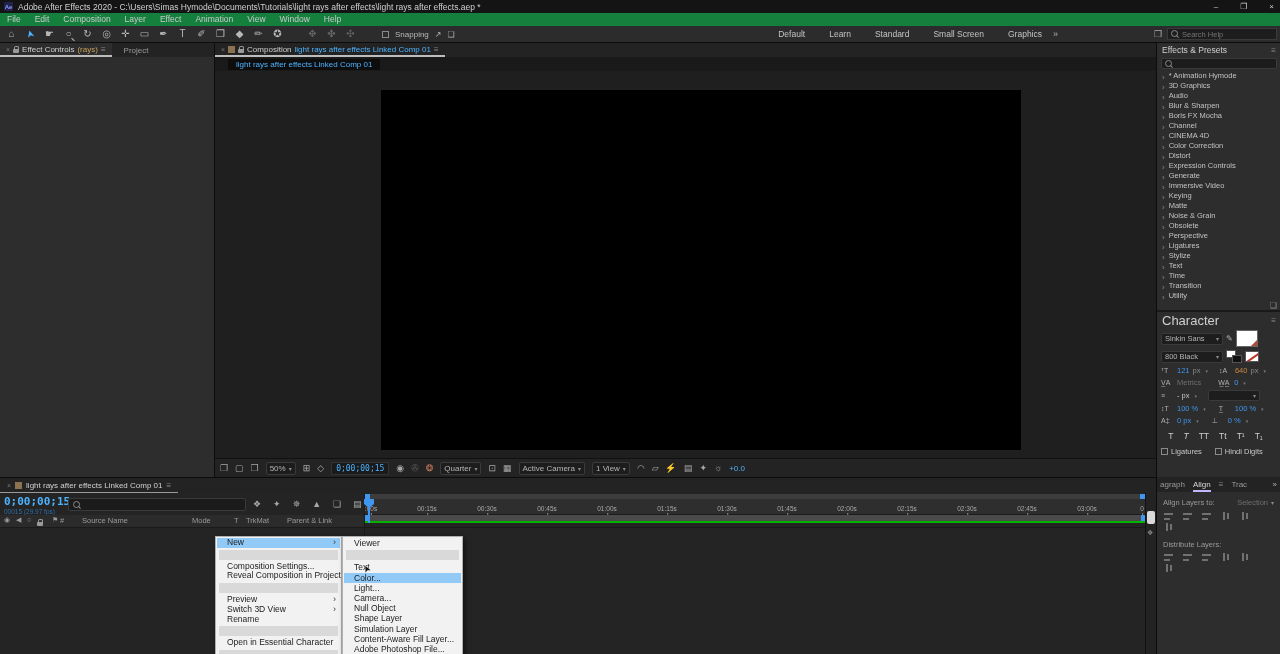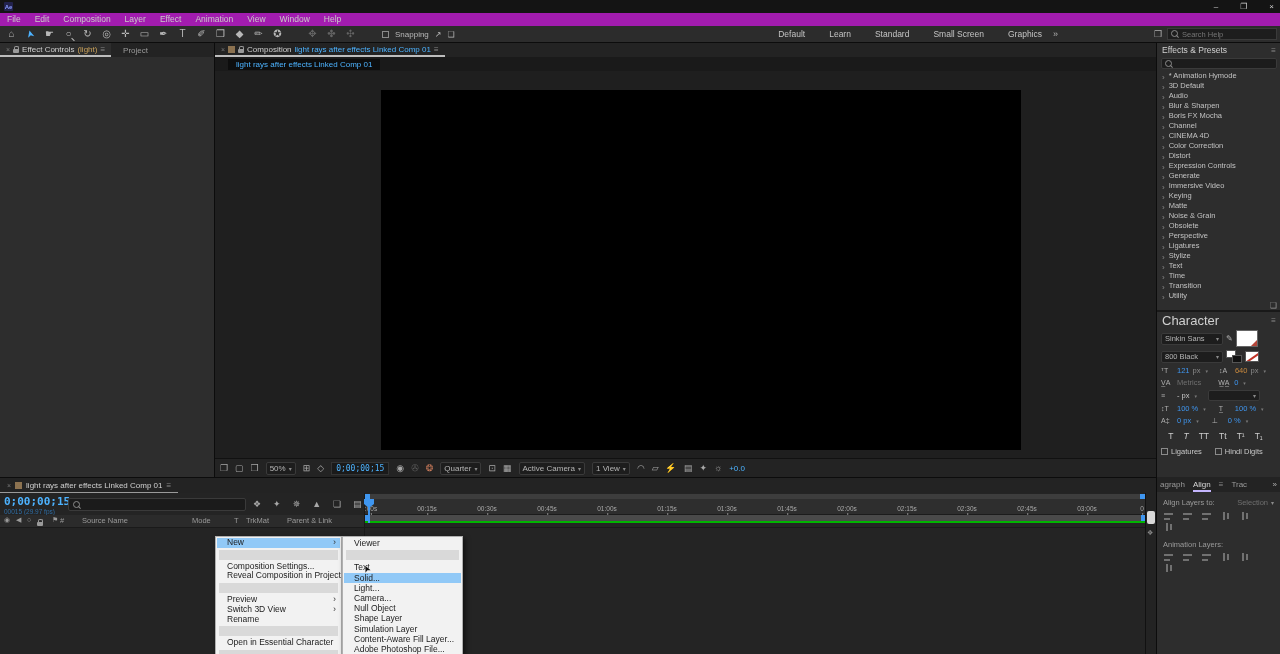--- a/index.html
+++ b/index.html
@@ -4,21 +4,21 @@
 <style>
   *{margin:0;padding:0;box-sizing:border-box}
   html,body{width:1280px;height:654px;overflow:hidden}
   body{background:#161616;font-family:"Liberation Sans",sans-serif;color:#c7c7c7;}
   .g::before{content:attr(data-glyph)}
 
   
   #titlebar{position:absolute;left:0;top:0;width:1280px;height:13px;background:#141414;display:flex;align-items:center;gap:5px;padding-left:4px;font-size:8.5px;color:#cfcfcf}
   .ae-logo{width:9px;height:9px;background:#22224d;color:#8a9cff;font-size:6px;font-weight:bold;display:flex;align-items:center;justify-content:center;border-radius:1px}
   #win-controls{position:absolute;right:6px;top:0;height:13px;display:flex;gap:22px;align-items:center;font-size:8px;color:#cfcfcf}
-  #menubar{position:absolute;left:0;top:13px;width:1280px;height:13px;background:#a21caf;display:flex;align-items:flex-end;font-size:8.5px;color:#c9c9c9}
+  #menubar{position:absolute;left:0;top:13px;width:1280px;height:13px;background:#15803d;display:flex;align-items:flex-end;font-size:8.5px;color:#c9c9c9}
   .menu-root{padding:0 7px;height:13px;line-height:13px}
 
   
   #toolbar{position:absolute;left:0;top:26px;width:1280px;height:17px;background:#2c2c2c;border-bottom:1px solid #0c0c0c;display:flex;align-items:center;font-size:10px;color:#b8b8b8}
   #tools{display:flex;gap:8px;padding-left:6px;align-items:center}
   .tool{width:11px;text-align:center;line-height:16px}
   .tool.active{color:#4db3ff}
   [data-name="selection-tool"]{transform:rotate(-105deg);display:inline-block}
   [data-name="zoom-tool"]{position:relative}
   [data-name="zoom-tool"]::after{content:"";position:absolute;width:4px;height:1px;background:currentColor;right:-1px;bottom:2px;transform:rotate(45deg)}
@@ -141,20 +141,21 @@
   #new-submenu .mi{height:10.2px;line-height:10.2px}
   #mouse-cursor{position:absolute;left:363px;top:564px;z-index:12;color:#111;font-size:9px;transform:rotate(-115deg);text-shadow:0 0 1px #fff}
 </style>
 </head>
 <body>
 
 <div id="app" data-name="after-effects-window">
 
   <div id="titlebar" data-name="title-bar">
     <span class="ae-logo" data-name="app-logo-icon">Ae</span>
+    <span data-name="window-title">Adobe After Effects 2020 - C:\Users\Simas Hymode\Documents\Tutorials\light rays after effects\light rays after effects.aep *</span>
   </div>
   <div id="win-controls" data-name="window-controls">
     <span data-name="minimize-button">–</span>
     <span data-name="restore-button">❐</span>
     <span data-name="close-button">×</span>
   </div>
 
   <div id="menubar" data-name="menu-bar">
 
   <span class="menu-root" data-name="menu-item">File</span>
@@ -214,21 +215,21 @@
       <input data-name="help-search-input" placeholder="Search Help" style="">
     </div>
   </div>
 
   <div id="left-panel" data-name="effect-controls-panel">
     <div class="tabstrip" data-name="left-panel-tabs">
       <div class="tab-active" data-name="tab-effect-controls">
         <span class="dimx g" data-name="close-tab-icon" data-glyph="×"></span>
         <span class="lock" data-name="lock-icon"></span>
         <span data-name="effect-controls-label">Effect Controls</span>
-        <span style="color:#c9a15a" data-name="effect-controls-target">(light)</span>
+        <span style="color:#c9a15a" data-name="effect-controls-target">(rays)</span>
         <span class="pmenu g" data-name="panel-menu-icon" data-glyph="≡"></span>
       </div>
       <span id="lp-project" data-name="tab-project">Project</span>
     </div>
   </div>
 
   <div id="center" data-name="composition-panel">
     <div class="tabstrip" data-name="composition-tabs">
       <div class="tab-active" style="background:#232323" data-name="tab-composition">
         <span class="dimx g" data-name="close-tab-icon" data-glyph="×"></span>
@@ -288,21 +289,21 @@
       </div>
       <div id="fx-list" data-name="effects-category-list">
 
           <div class="fx-row" data-name="effects-category">
             <span class="chev" data-name="expand-chevron-icon"></span>
             <span class="fx-label">* Animation Hymode</span>
           </div>
 
           <div class="fx-row" data-name="effects-category">
             <span class="chev" data-name="expand-chevron-icon"></span>
-            <span class="fx-label">3D Default</span>
+            <span class="fx-label">3D Graphics</span>
           </div>
 
           <div class="fx-row" data-name="effects-category">
             <span class="chev" data-name="expand-chevron-icon"></span>
             <span class="fx-label">Audio</span>
           </div>
 
           <div class="fx-row" data-name="effects-category">
             <span class="chev" data-name="expand-chevron-icon"></span>
             <span class="fx-label">Blur &amp; Sharpen</span>
@@ -559,21 +560,21 @@
       <span class="g" style="margin-left:auto;color:#b0b0b0" data-name="tab-overflow-icon" data-glyph="»"></span>
     </div>
     <div style="padding:6px 6px 0;display:flex;align-items:center;justify-content:space-between">
       <span data-name="align-to-label">Align Layers to:</span>
       <span class="caret" style="color:#6f6f6f" data-name="align-to-select"><span>Selection</span></span>
     </div>
     <div style="padding:5px 6px 0" data-name="align-buttons">
       <span class="al h" data-name="align-left-button"></span><span class="al h" data-name="align-center-h-button"></span><span class="al h" data-name="align-right-button"></span><span class="al v" data-name="align-top-button"></span><span class="al v" data-name="align-center-v-button"></span><span class="al v" data-name="align-bottom-button"></span>
     </div>
     <div style="padding:6px 6px 0">
-      <span data-name="distribute-label">Animation Layers:</span>
+      <span data-name="distribute-label">Distribute Layers:</span>
     </div>
     <div style="padding:4px 6px 0" data-name="distribute-buttons">
       <span class="al h" data-name="distribute-top-button"></span><span class="al h" data-name="distribute-center-v-button"></span><span class="al h" data-name="distribute-bottom-button"></span><span class="al v" data-name="distribute-left-button"></span><span class="al v" data-name="distribute-center-h-button"></span><span class="al v" data-name="distribute-right-button"></span>
     </div>
   </div>
 
   <div id="ctx-menu" class="menu" data-name="composition-context-menu">
 
   <div class="mi highlighted has-arrow" data-name="context-menu-item">New</div>
       <div class="mi separator" data-name="context-menu-item"></div>
@@ -585,21 +586,21 @@
       <div class="mi" data-name="context-menu-item">Rename</div>
       <div class="mi separator" data-name="context-menu-item"></div>
       <div class="mi" data-name="context-menu-item">Open in Essential Character</div>
       <div class="mi separator" data-name="context-menu-item"></div>
     </div>
   <div id="new-submenu" class="menu" data-name="new-submenu">
 
   <div class="mi" data-name="submenu-item">Viewer</div>
       <div class="mi separator" data-name="submenu-item"></div>
       <div class="mi" data-name="submenu-item">Text</div>
-      <div class="mi highlighted" data-name="submenu-item">Solid...</div>
+      <div class="mi highlighted" data-name="submenu-item">Color...</div>
       <div class="mi" data-name="submenu-item">Light...</div>
       <div class="mi" data-name="submenu-item">Camera...</div>
       <div class="mi" data-name="submenu-item">Null Object</div>
       <div class="mi" data-name="submenu-item">Shape Layer</div>
       <div class="mi" data-name="submenu-item">Simulation Layer</div>
       <div class="mi" data-name="submenu-item">Content-Aware Fill Layer...</div>
       <div class="mi" data-name="submenu-item">Adobe Photoshop File...</div>
     </div>
   <span id="mouse-cursor" data-name="mouse-cursor">➤</span>
 

